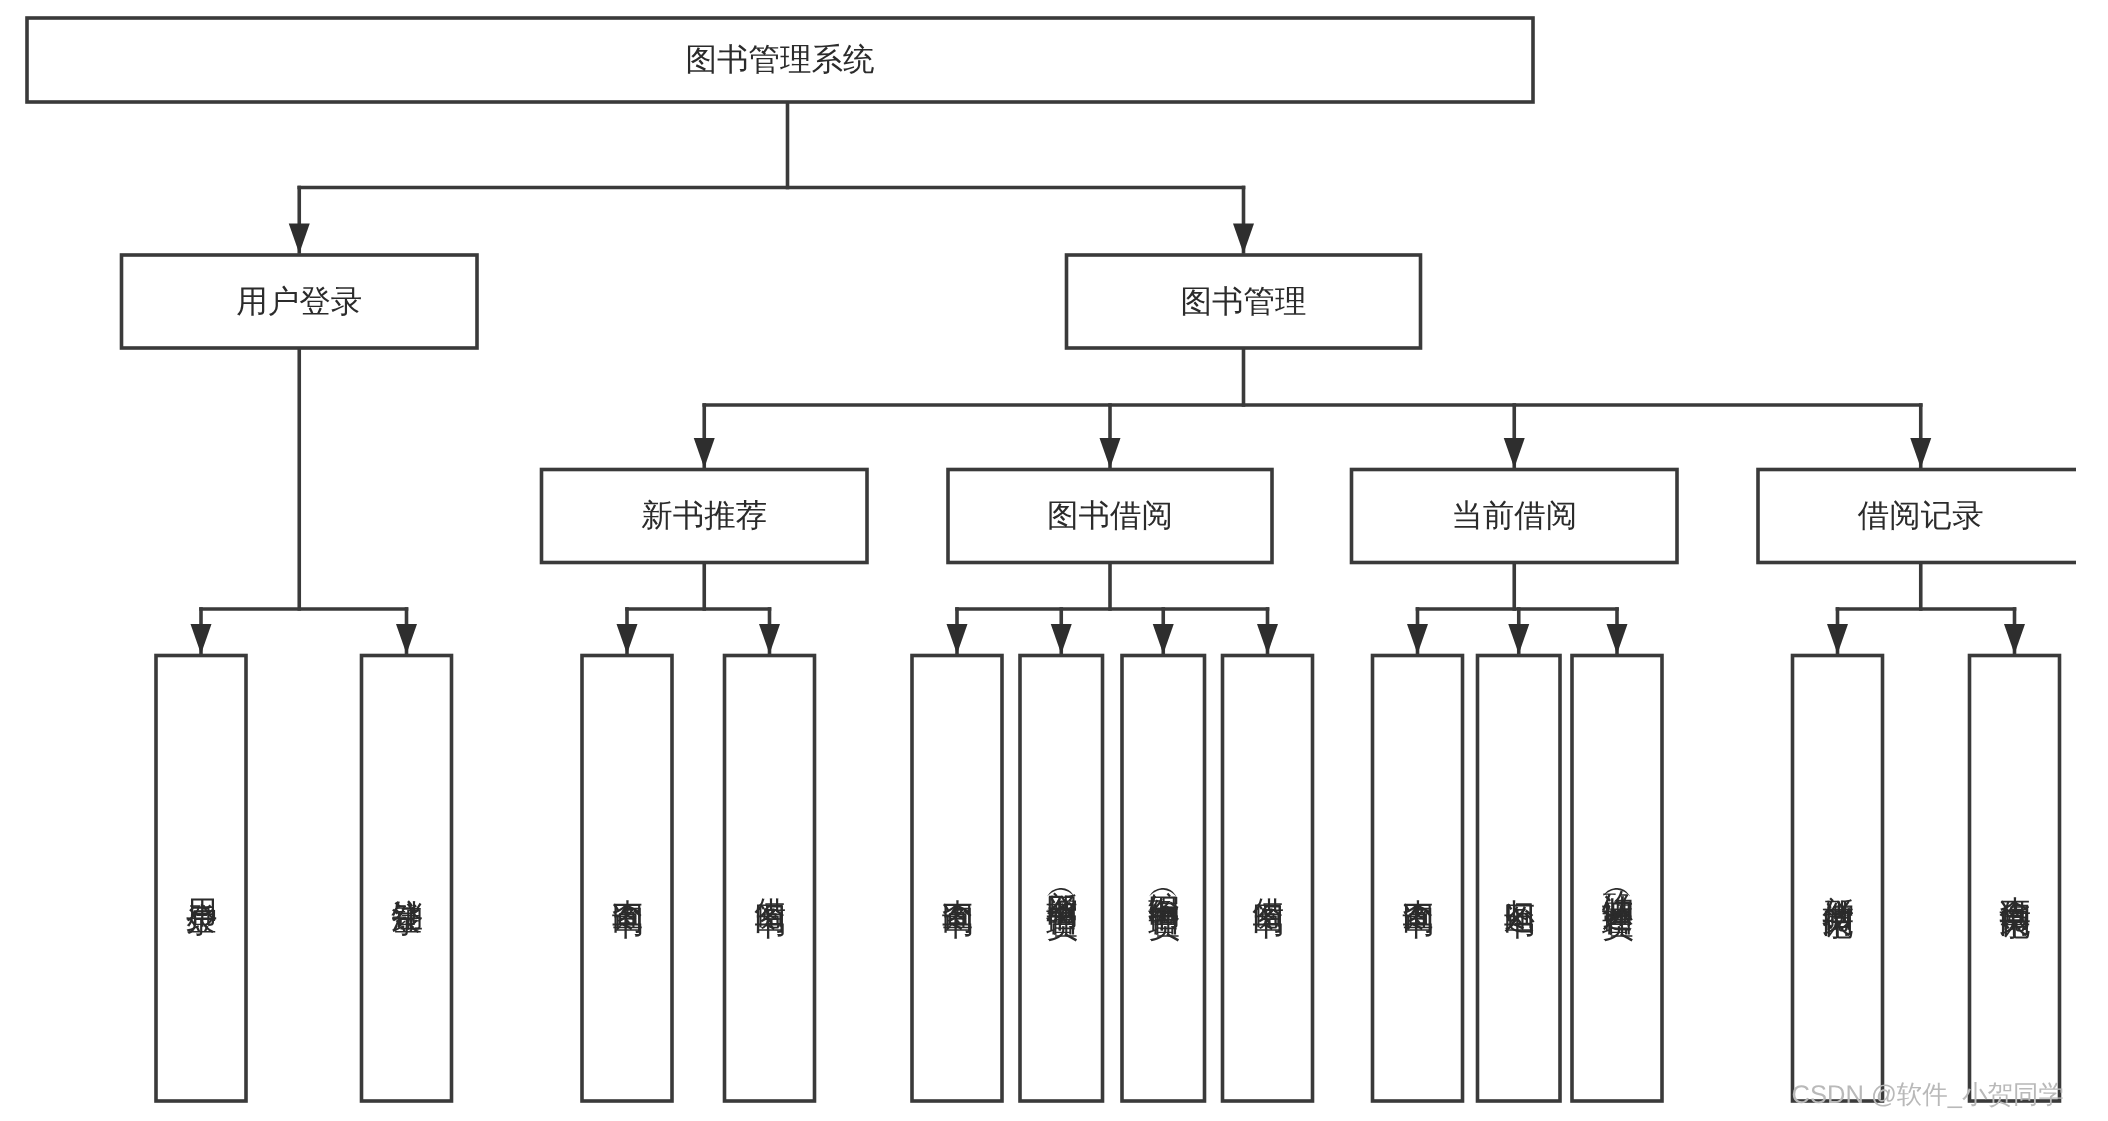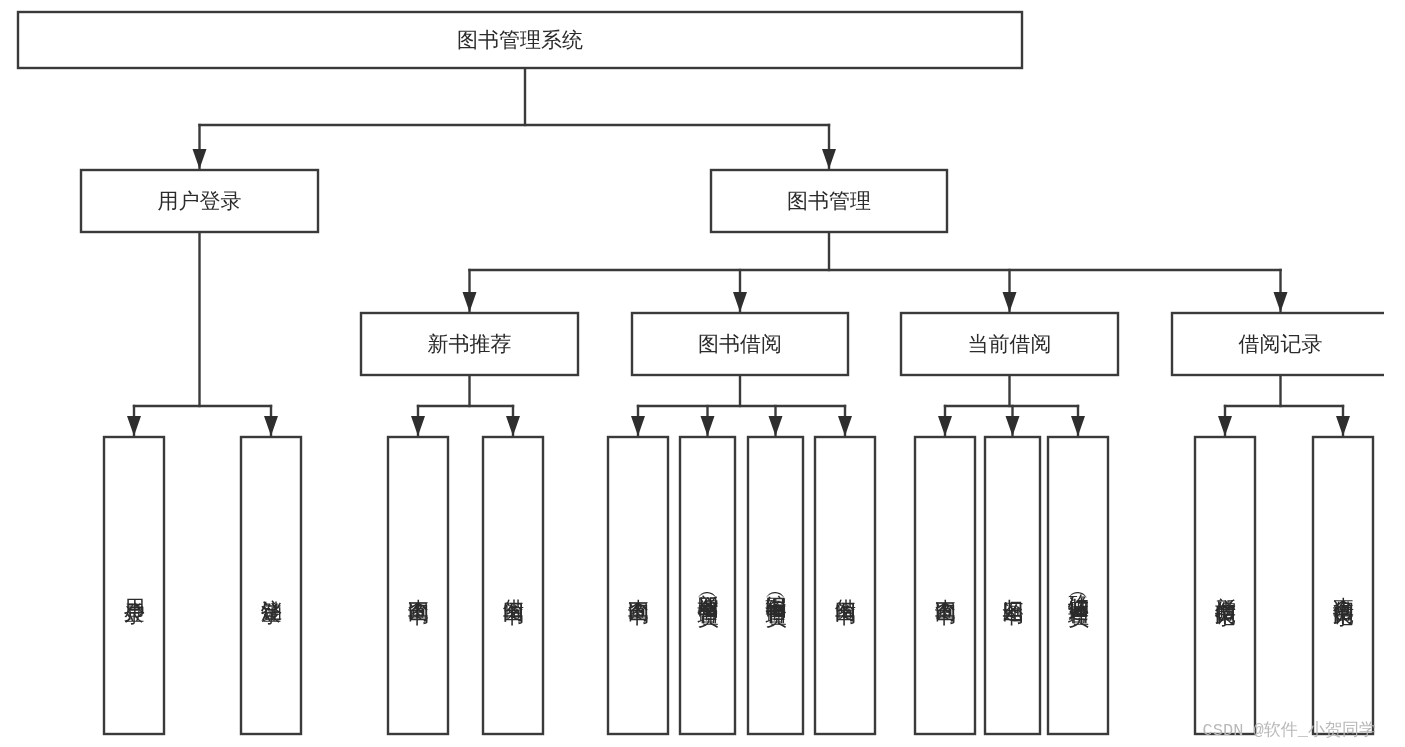--- a/index.html
+++ b/index.html
@@ -58,21 +58,21 @@
     display: flex;
     align-items: center;
     justify-content: center;
     white-space: pre;
     pointer-events: none;
   }
   .watermark {
     position: absolute;
     right: 8px;
     bottom: 6px;
-    font-family: Liberation Mono, monospace;
+    font-family: Liberation Sans, sans-serif;
     font-size: 17px;
     color: #b9b9b9;
     white-space: nowrap;
   }
 </style>
 </head>
 <body>
 
 <div id="canvas">
 

